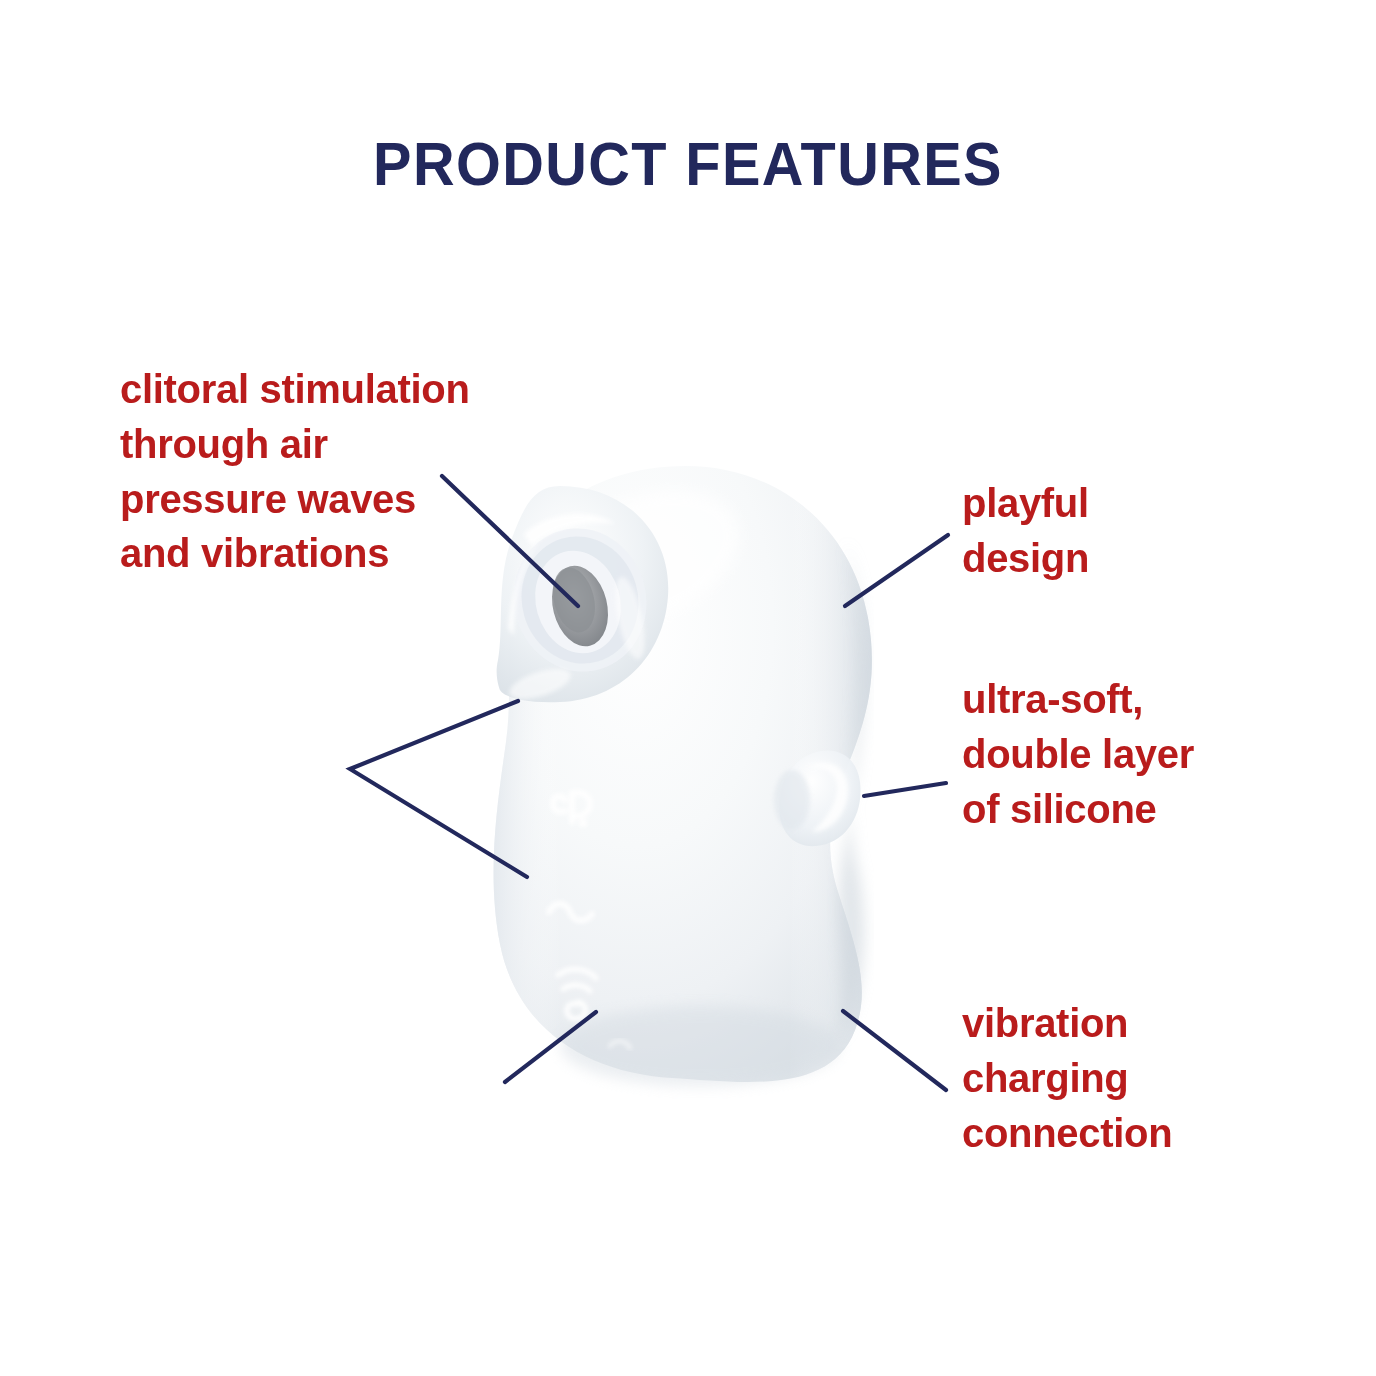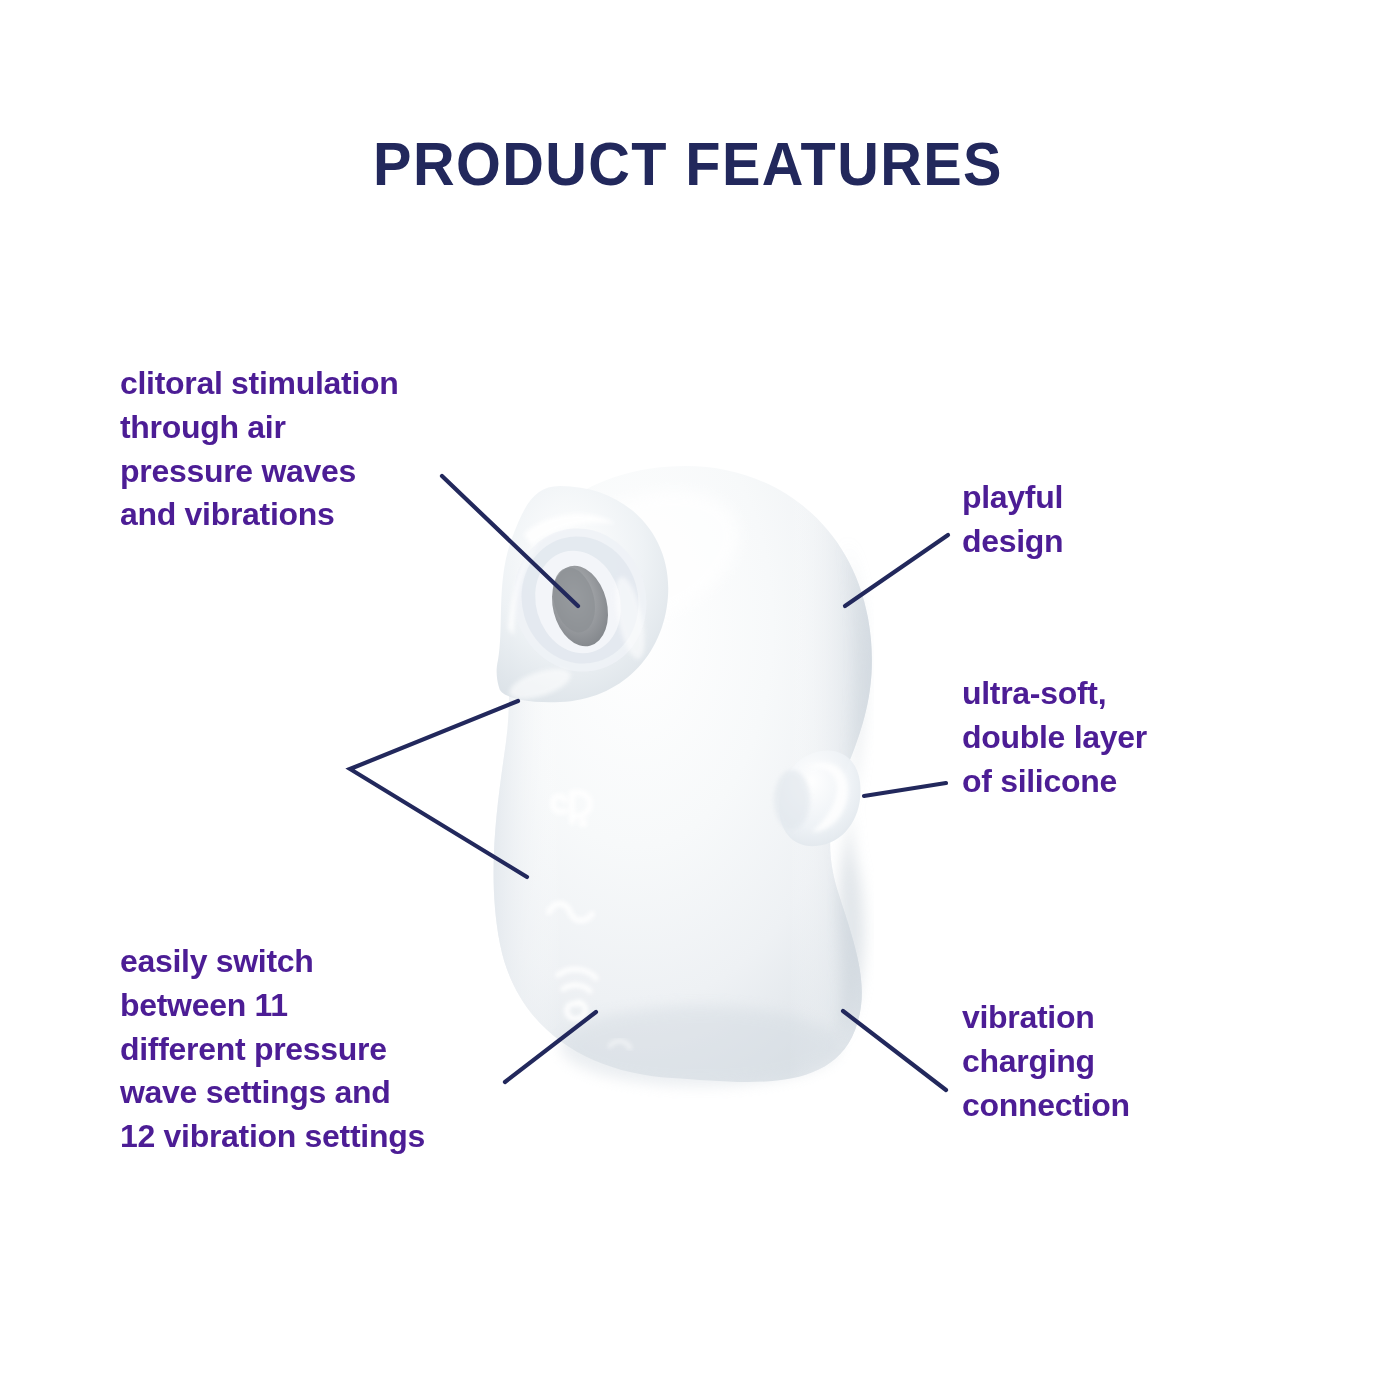--- a/index.html
+++ b/index.html
@@ -29,23 +29,23 @@
     letter-spacing: 1.5px;
     color: #22285c;
     transform: scaleX(0.93);
   }
 
   
   .callout {
     position: absolute;
     font-family: "Liberation Sans", sans-serif;
     font-weight: 600;
-    font-size: 32px;
+    font-size: 40px;
     line-height: 1.37;
-    color: #4c1d95;
+    color: #b91c1c;
     letter-spacing: -0.3px;
     white-space: pre-line;
   }
   .callout.left  { text-align: left; }
   .callout.right { text-align: left; }
 
   #callout-air-pressure   { left: 120px; top: 362px;  width: 420px; }
   #callout-motors         { left: 120px; top: 672px;  width: 420px; }
   #callout-settings       { left: 120px; top: 940px;  width: 450px; }
   #callout-playful        { left: 962px; top: 476px;  width: 320px; }
@@ -215,25 +215,20 @@
       <line x1="946" y1="1090" x2="843" y2="1011"></line>
     </g>
   </svg>
 
   <div class="callout left" id="callout-air-pressure">clitoral stimulation
 through air
 pressure waves
 and vibrations</div>
 
 
-  <div class="callout left" id="callout-settings">easily switch
-between 11
-different pressure
-wave settings and
-12 vibration settings</div>
 
   <div class="callout right" id="callout-playful">playful
 design</div>
 
   <div class="callout right" id="callout-silicone">ultra-soft,
 double layer
 of silicone</div>
 
   <div class="callout right" id="callout-magnetic">vibration
 charging

